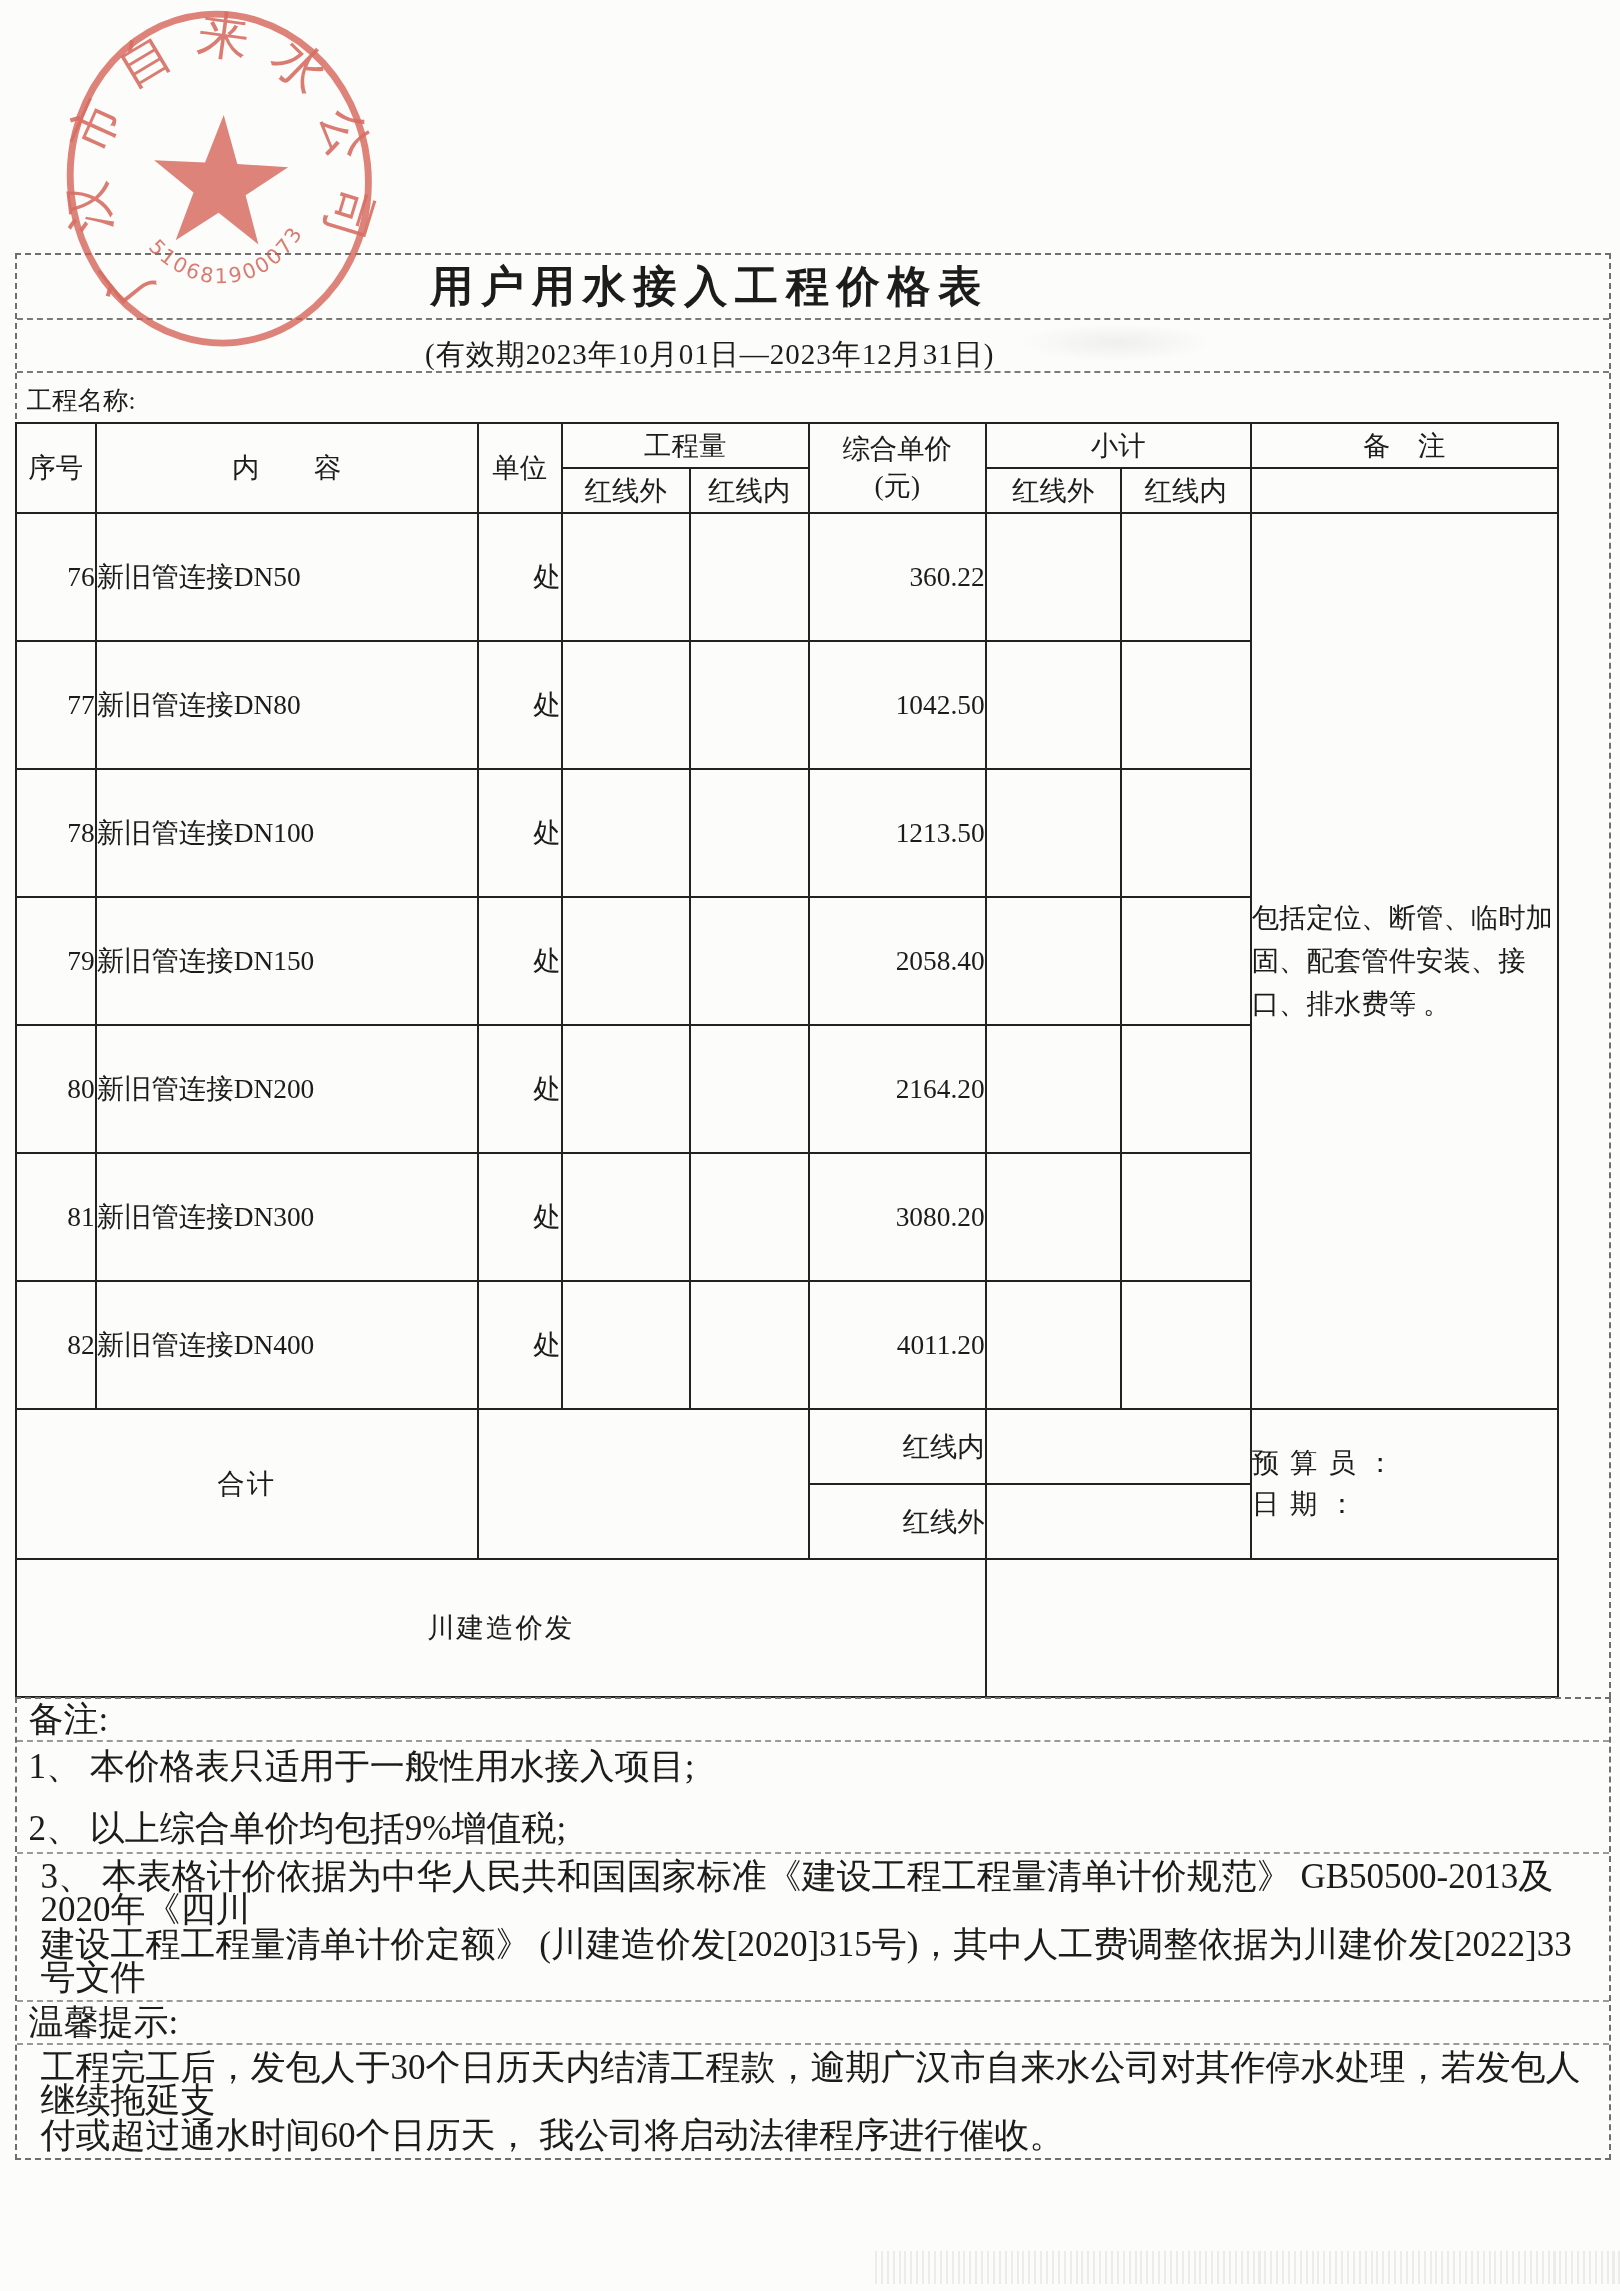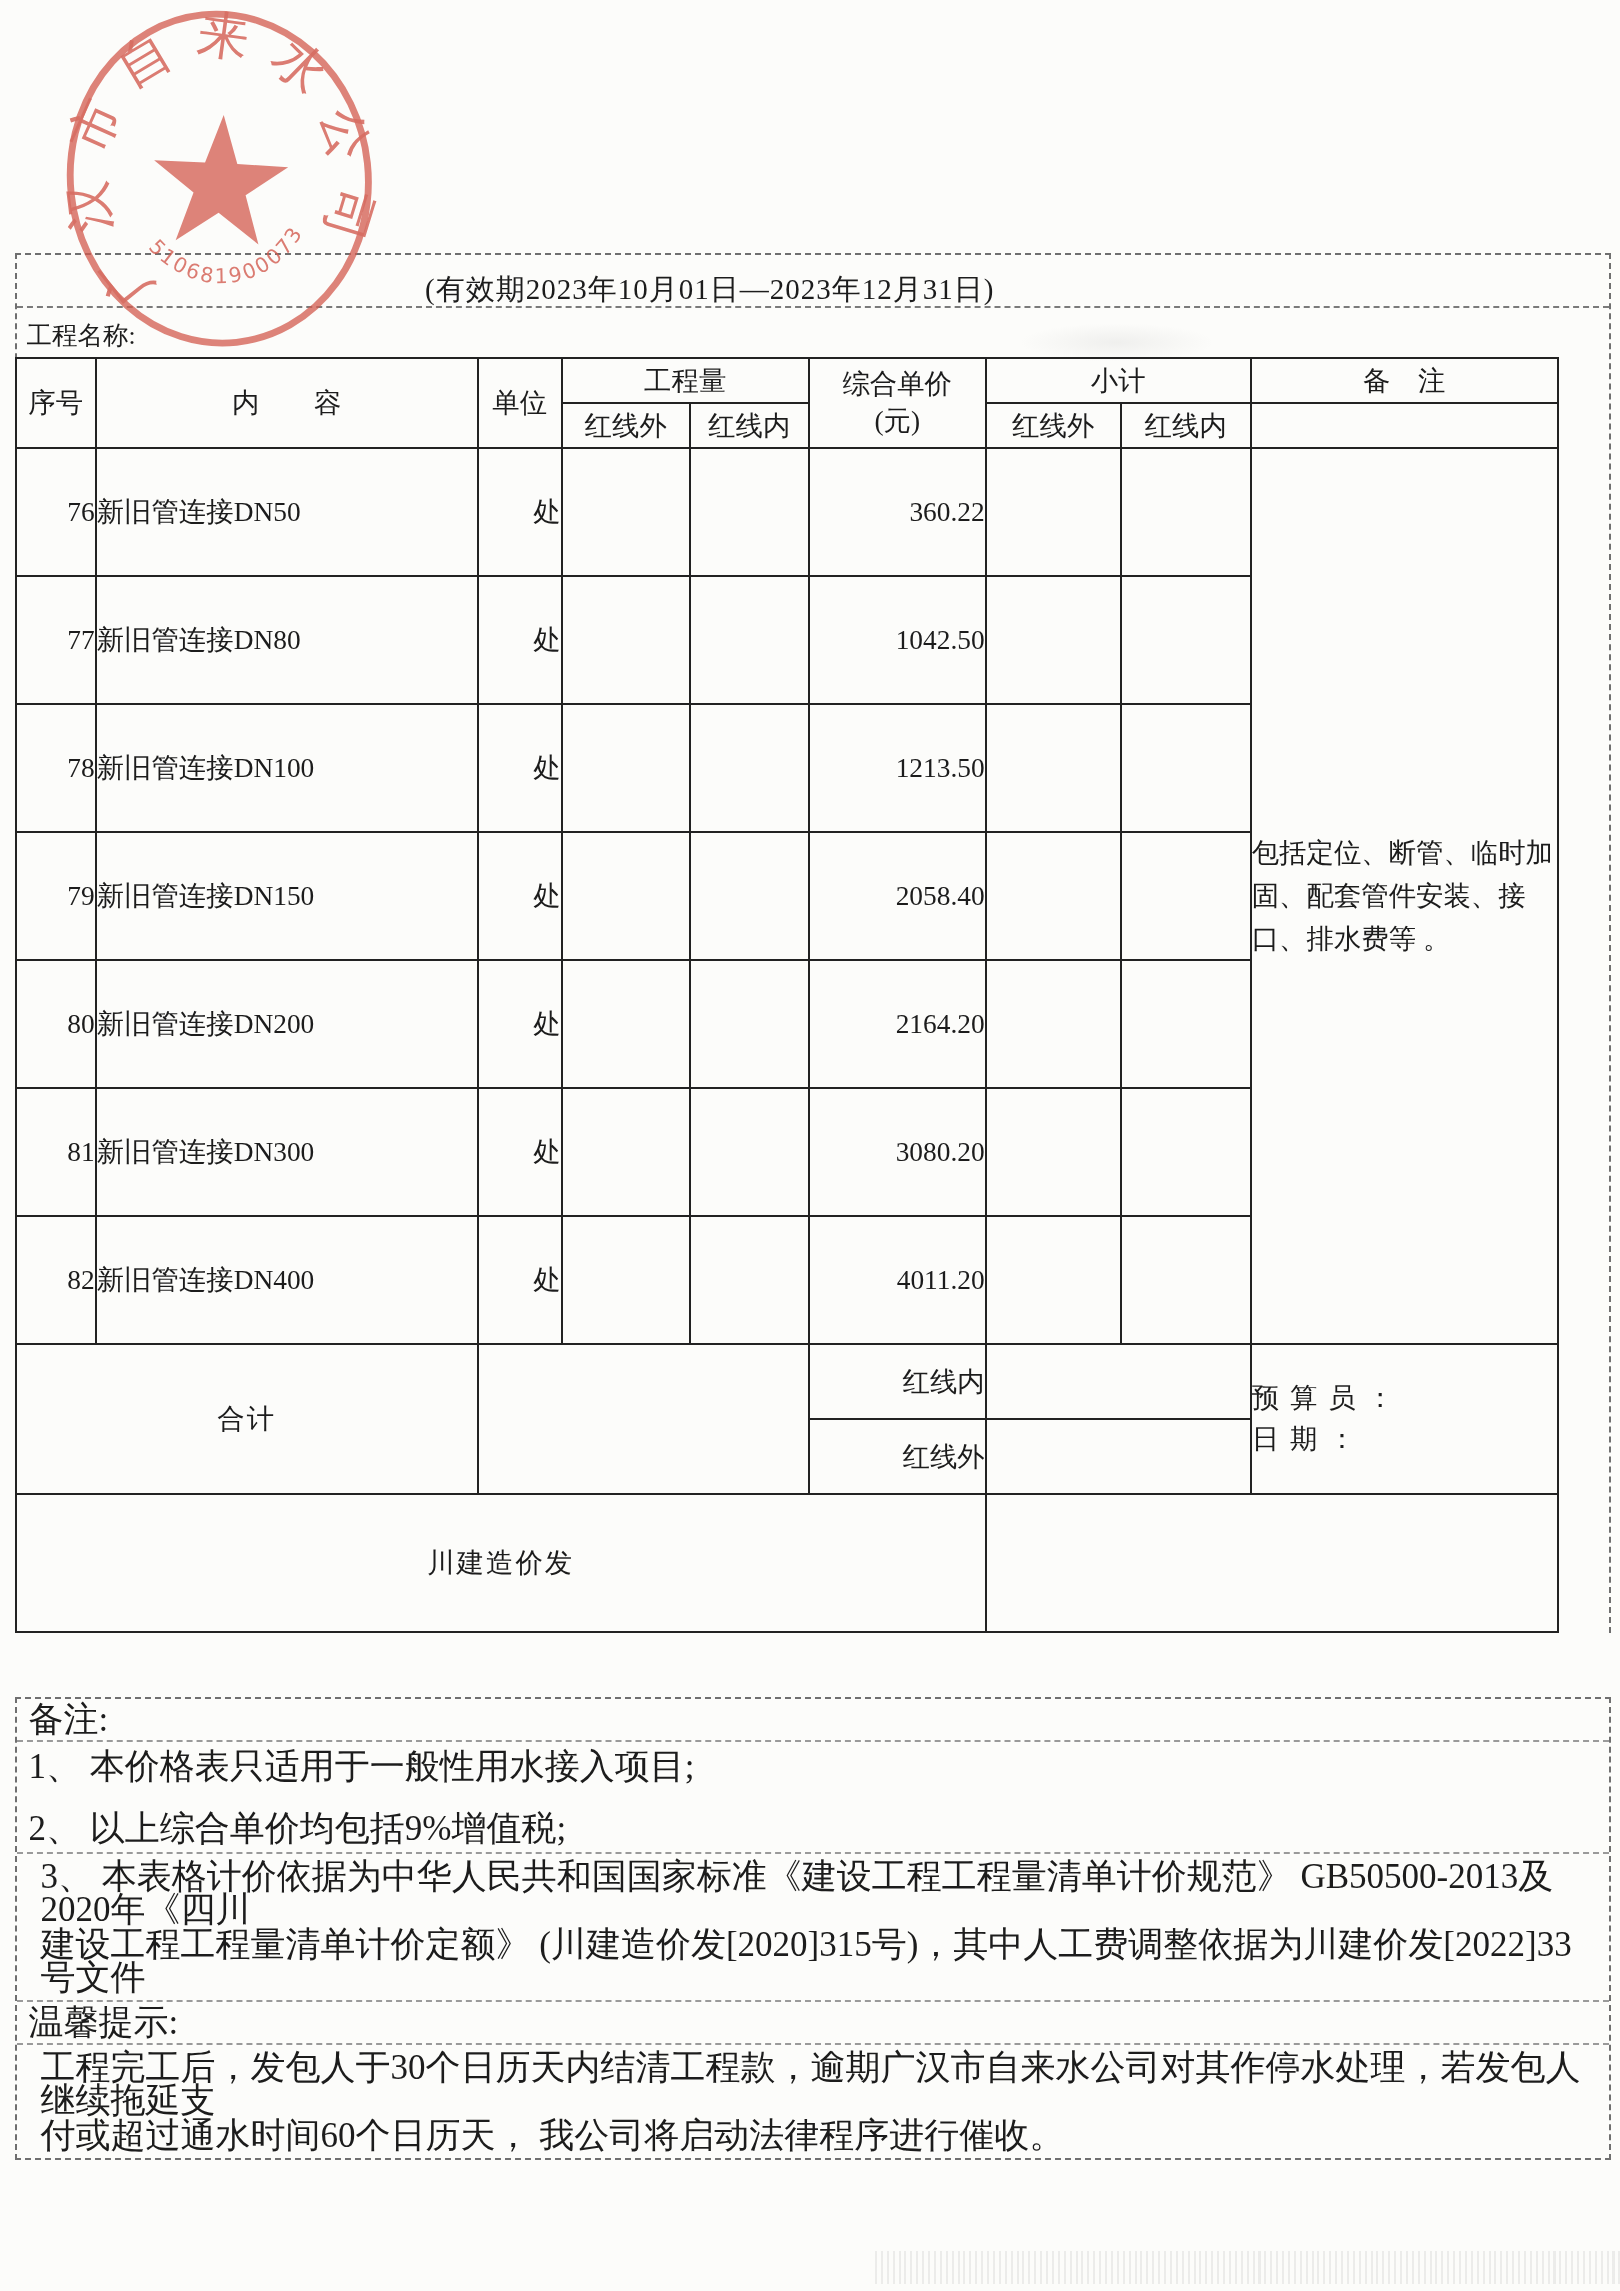--- a/index.html
+++ b/index.html
@@ -69,20 +69,23 @@
       <textPath href="#sealArcBottom" startOffset="2%">5106819000731</textPath>
     </text>
     <path transform="rotate(9 172 187)" opacity="0.85" d="M172,115 L188.5,164.3 L240.5,164.8 L198.6,195.7 L214.3,245.2 L172,215 L129.7,245.2 L145.4,195.7 L103.5,164.8 L155.5,164.3 Z" fill="#d25a4e"></path>
   </g>
 </svg>
 
 <div class="scan-smudge"></div>
 
 <div class="main-box">
 
+  <div class="title-row">
+    <span class="doc-title">用户用水接入工程价格表</span>
+  </div>
 
   <div class="subtitle-row">
     <span class="doc-subtitle">(有效期2023年10月01日—2023年12月31日)</span>
   </div>
 
   <div class="project-row">
     <span class="project-label">工程名称:</span>
   </div>
 
   <table class="price">

